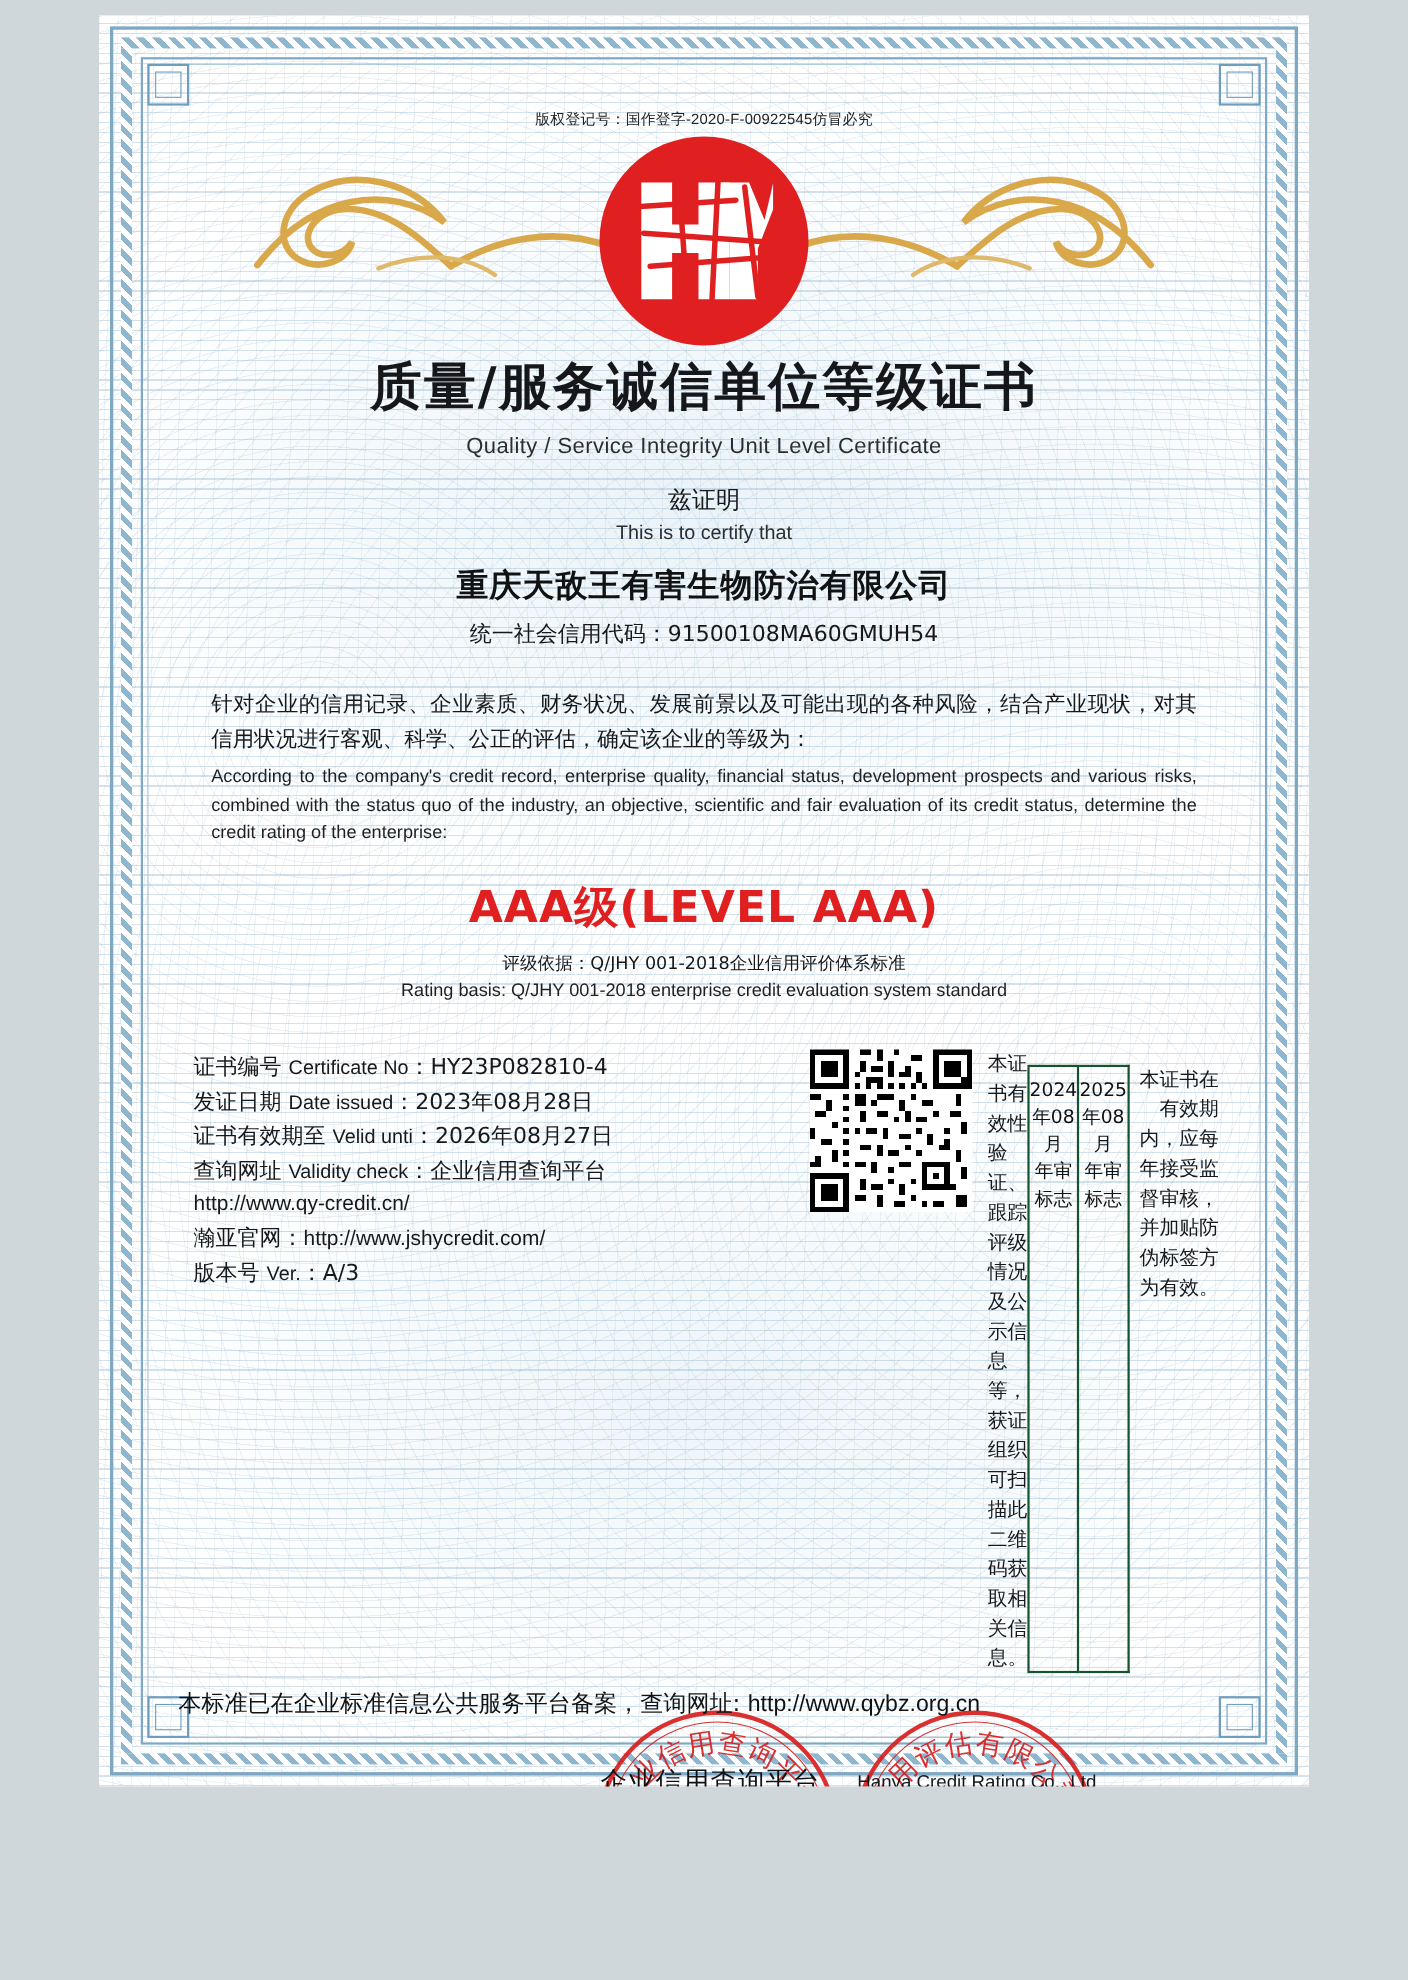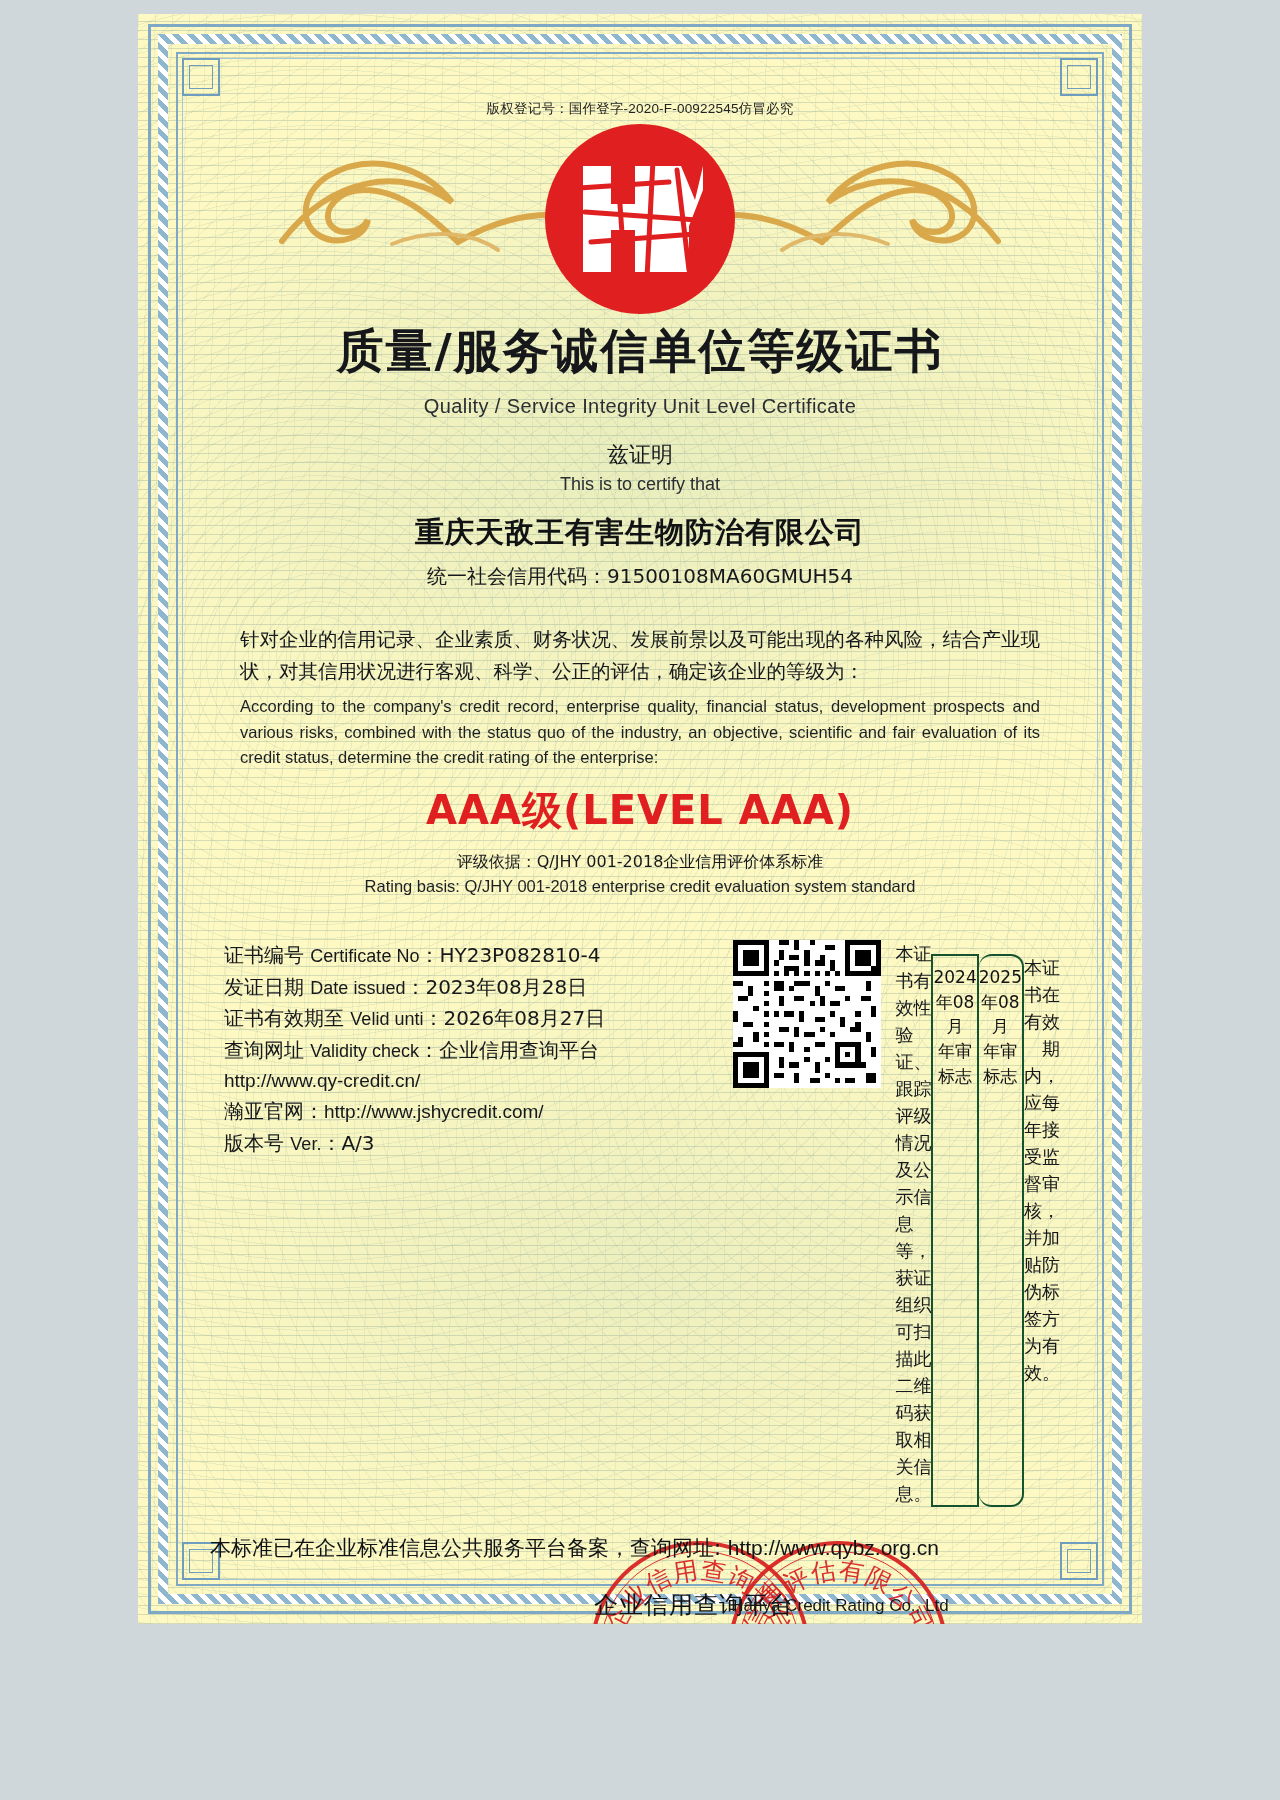--- a/index.html
+++ b/index.html
@@ -10,24 +10,24 @@
   body {
     width: 1280px;
     height: 1800px;
     font-family: "Liberation Sans", sans-serif;
     overflow: hidden;
   }
 
   
   .page {
     position: relative;
-    width: 1004px;
+    width: 1100px;
     height: 1610px;
     margin: 14px auto 0;
-    background: #fef9c3;
+    background: #ffffff;
     overflow: hidden;
   }
 
   
   .guilloche {
     position: absolute;
     inset: 0;
     background-color: #ffffff;
     background-image:
       repeating-linear-gradient(0deg,
@@ -201,21 +201,21 @@
     color: #1d2023;
     margin-top: 6px;
     text-align: justify;
   }
 
   .level {
     text-align: center;
     font-size: 40px;
     font-weight: bold;
     color: #e02020;
-    margin-top: 12px;
+    margin-top: 26px;
     letter-spacing: 1px;
     font-family: "DejaVu Sans", sans-serif;
   }
   .basis-cn {
     text-align: center;
     font-size: 16px;
     color: #16181b;
     margin-top: 14px;
     font-family: "DejaVu Sans", sans-serif;
   }
@@ -271,21 +271,21 @@
   .stamp-box {
     width: 50%;
     border: 2px solid #14532d;
     text-align: center;
     padding: 9px 0 10px;
     font-size: 17px;
     line-height: 1.45;
     color: #111;
     font-family: "DejaVu Sans", sans-serif;
   }
-  .stamp-box + .stamp-box { border-left: none; border-radius: 13px; }
+  .stamp-box + .stamp-box { border-left: none; }
   .annual-note {
     margin-top: 14px;
     font-size: 18px;
     line-height: 1.5;
     color: #16181b;
     text-align: right;
     font-family: "DejaVu Sans", sans-serif;
   }
 
   

